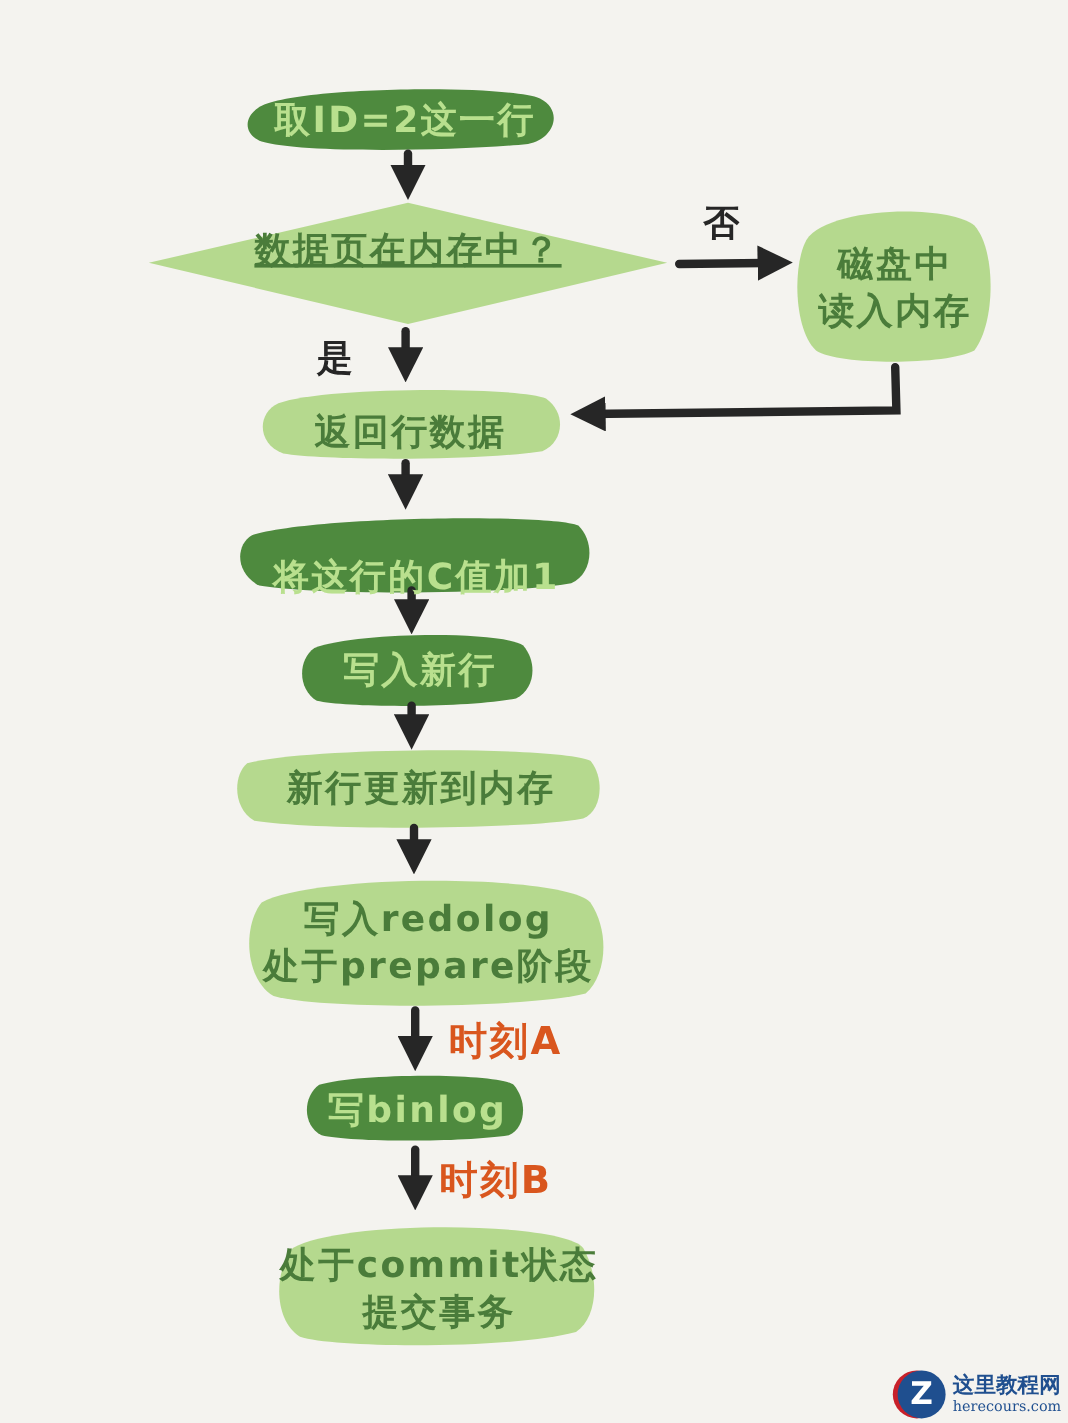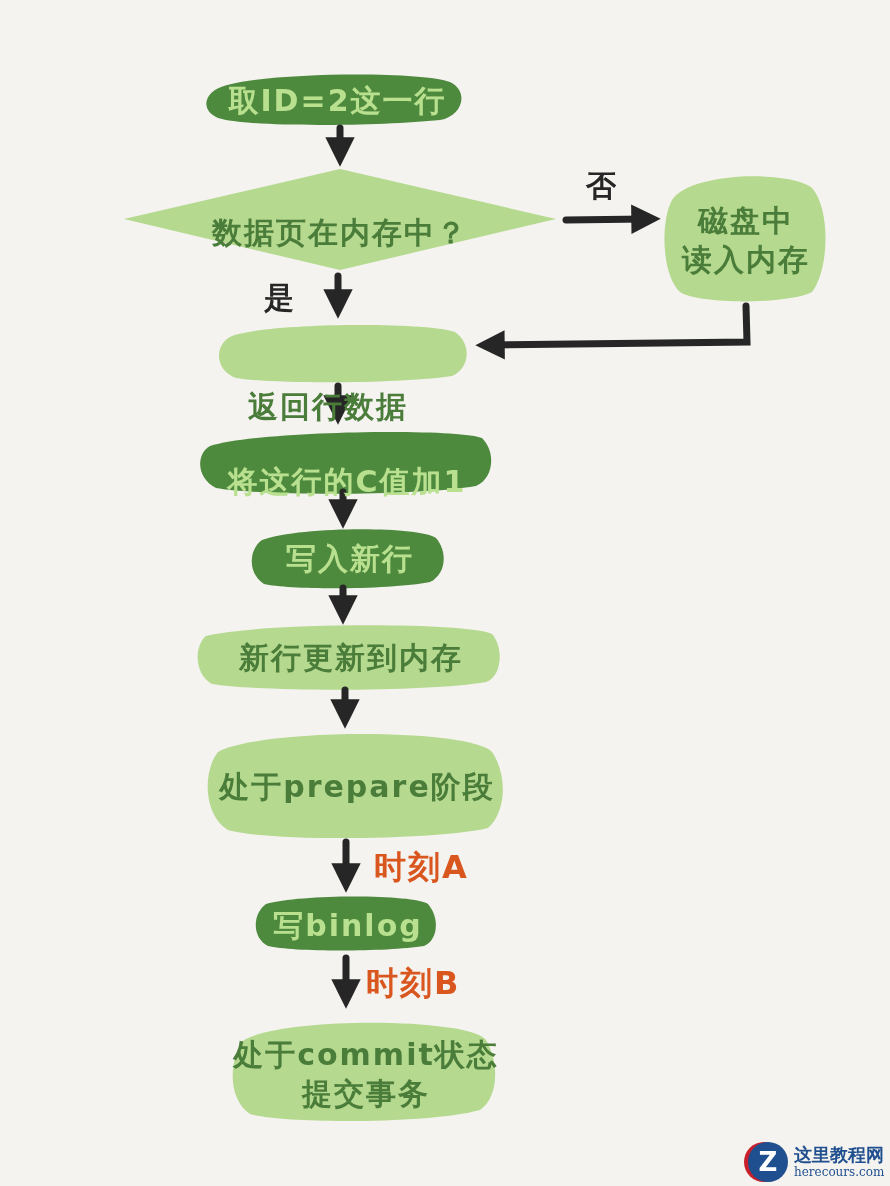--- a/index.html
+++ b/index.html
@@ -82,40 +82,41 @@
     <line x1="343" y1="588" x2="343" y2="610" marker-end="url(#ah)"></line>
     <line x1="345" y1="690" x2="345" y2="714" marker-end="url(#ah)"></line>
     <line x1="346" y1="842" x2="346" y2="878" marker-end="url(#ah)"></line>
     <line x1="346" y1="958" x2="346" y2="994" marker-end="url(#ah)"></line>
   </g>
 </svg>
 
 <div class="node dark" style="left:205px; top:74px; width:265px; height:52px;">
   <span>取ID=2这一行</span>
 </div>
-<div class="node light" style="left:124px; top:182px; width:432px; height:101px;">
+<div class="node light" style="left:124px; top:158px; width:432px; height:101px;text-decoration:underline;">
   <span>数据页在内存中？</span>
 </div>
 <div class="node light" style="left:664px; top:180px; width:164px; height:120px;">
   <span>磁盘中</span>
   <span>读入内存</span>
 </div>
-<div class="node light" style="left:202px; top:326px; width:252px; height:68px;margin-top:46px;">
+<div class="node light" style="left:216px; top:326px; width:252px; height:68px;">
   <span>返回行数据</span>
 </div>
 <div class="node dark" style="left:200px; top:452px; width:294px; height:58px;">
   <span>将这行的C值加1</span>
 </div>
 <div class="node dark" style="left:252px; top:530px; width:196px; height:56px;">
   <span>写入新行</span>
 </div>
 <div class="node light" style="left:198px; top:626px; width:306px; height:62px;">
   <span>新行更新到内存</span>
 </div>
 <div class="node light" style="left:206px; top:734px; width:302px; height:104px;">
+  <span>写入redolog</span>
   <span>处于prepare阶段</span>
 </div>
 <div class="node dark" style="left:256px; top:898px; width:184px; height:54px;">
   <span>写binlog</span>
 </div>
 <div class="node light" style="left:232px; top:1024px; width:268px; height:100px;">
   <span>处于commit状态</span>
   <span>提交事务</span>
 </div>
 

